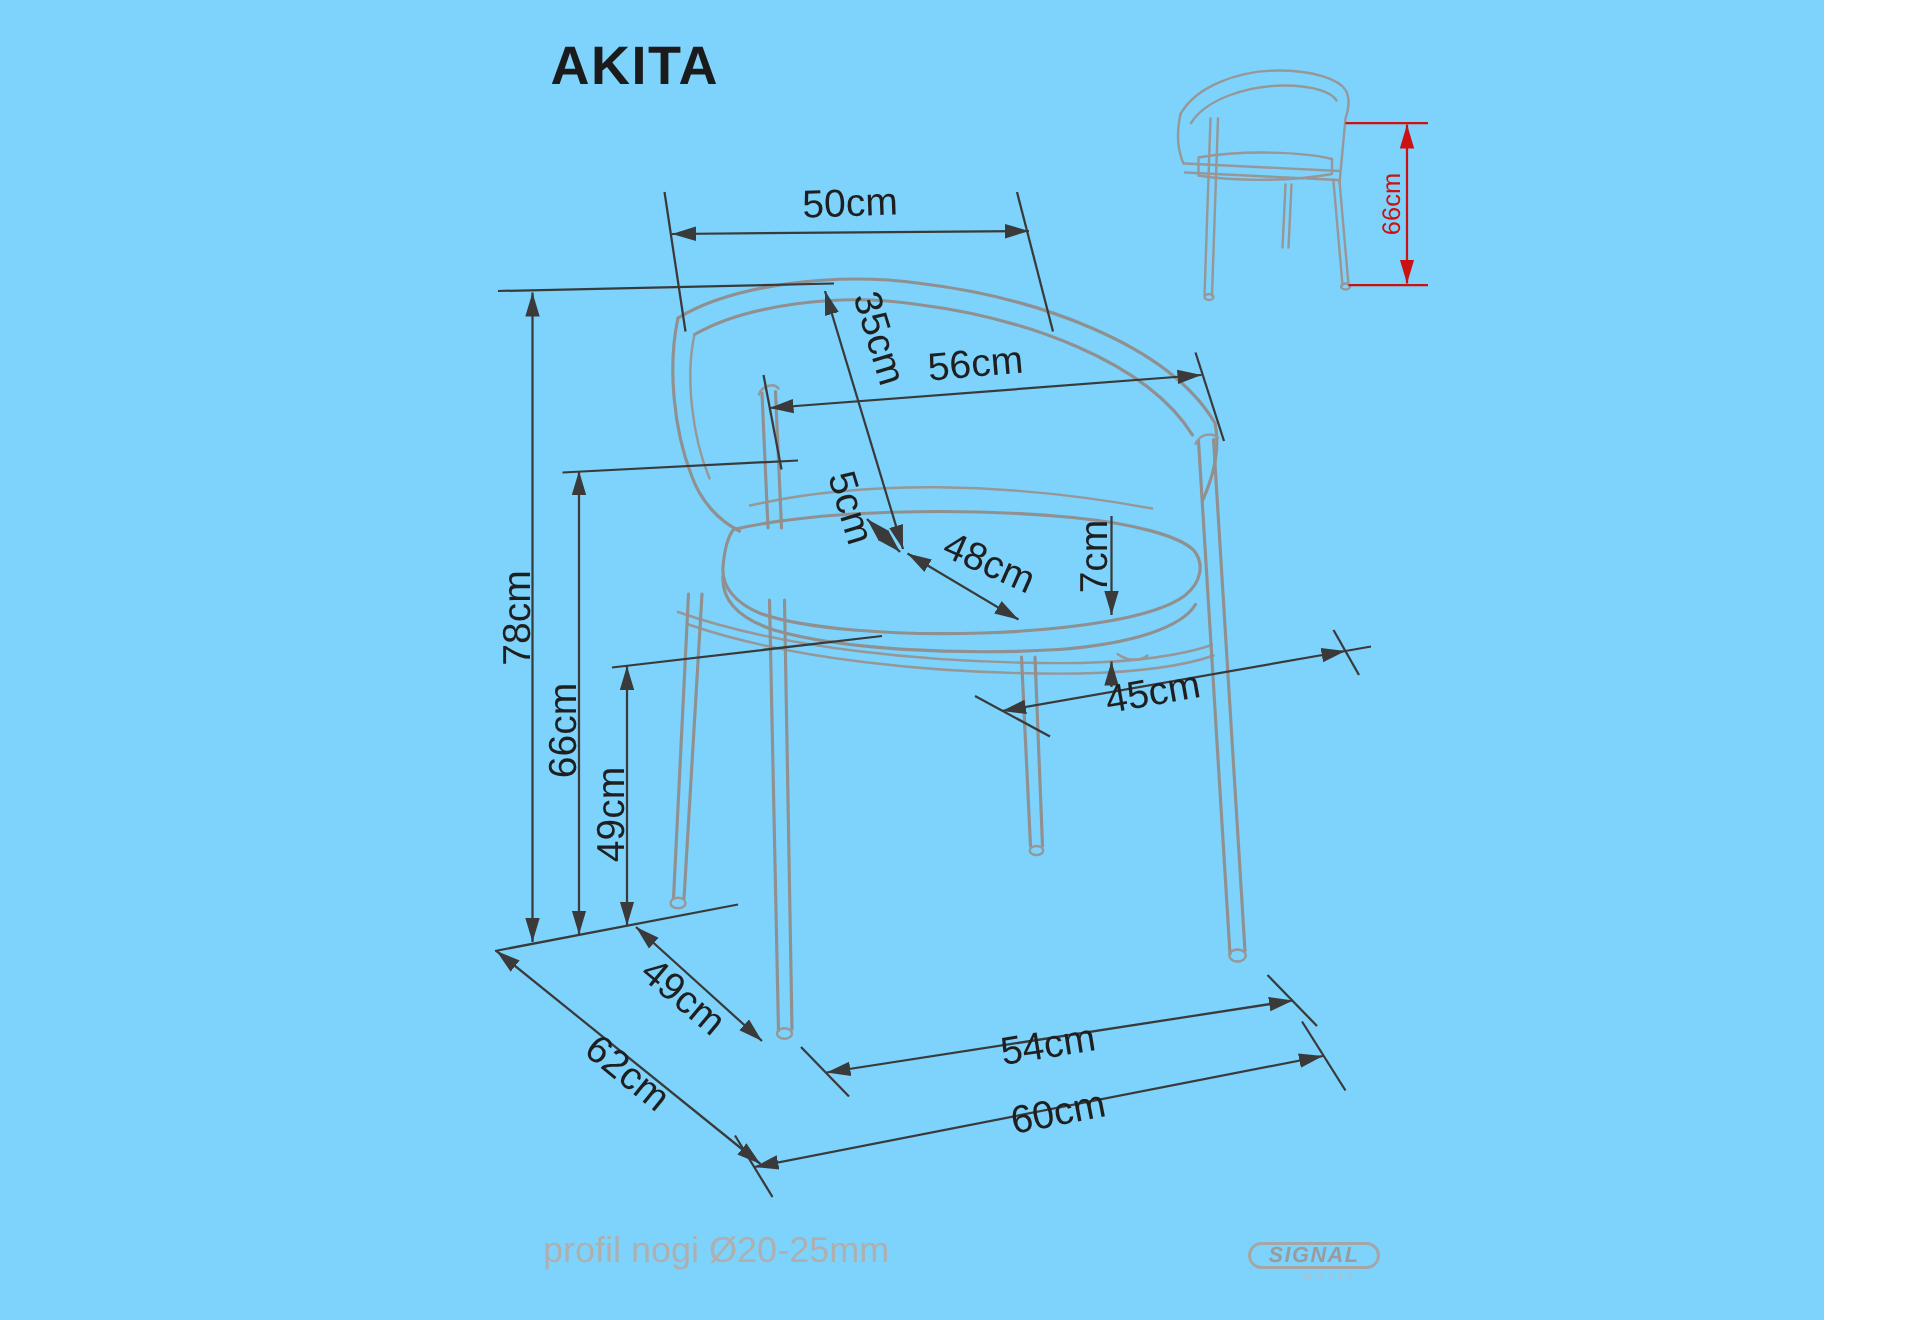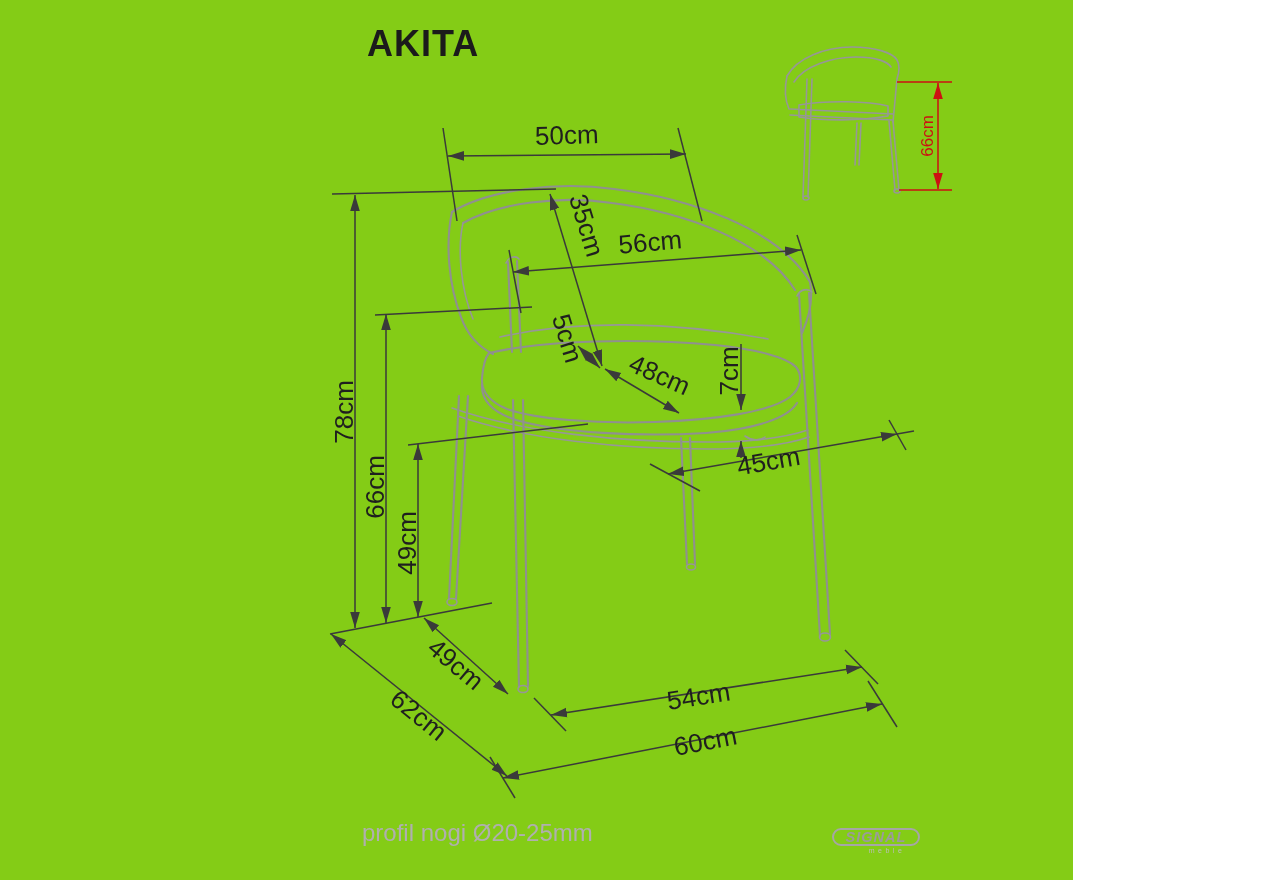--- a/index.html
+++ b/index.html
@@ -1,16 +1,16 @@
 <!DOCTYPE html>
 <html><head>
 <meta charset="utf-8">
 <style>
   html,body{margin:0;padding:0;background:#ffffff;}
-  .canvas{position:relative;width:1073px;height:880px;background:#84cc16;overflow:hidden;
+  .canvas{position:relative;width:1216px;height:880px;background:#7dd3fc;overflow:hidden;
           font-family:"Liberation Sans", sans-serif;}
   svg{display:block}
   text{font-family:"Liberation Sans", sans-serif;}
   .dim-text{fill:#1f1f1f;font-size:26px;}
   .dim-text-red{fill:#cc1112;font-size:17px;}
   .title-text{fill:#1b1b1b;font-size:36px;font-weight:bold;letter-spacing:1px;}
   .muted-text{fill:#b0afaf;font-size:24px;}
   .logo-text{fill:#9b9b9b;font-size:14.5px;font-weight:bold;font-style:italic;letter-spacing:1px;}
   .logo-sub{fill:#bcbcbc;font-size:7px;letter-spacing:3.5px;}
   .dim{stroke:#3a3a3a;stroke-width:1.5;fill:none;}

